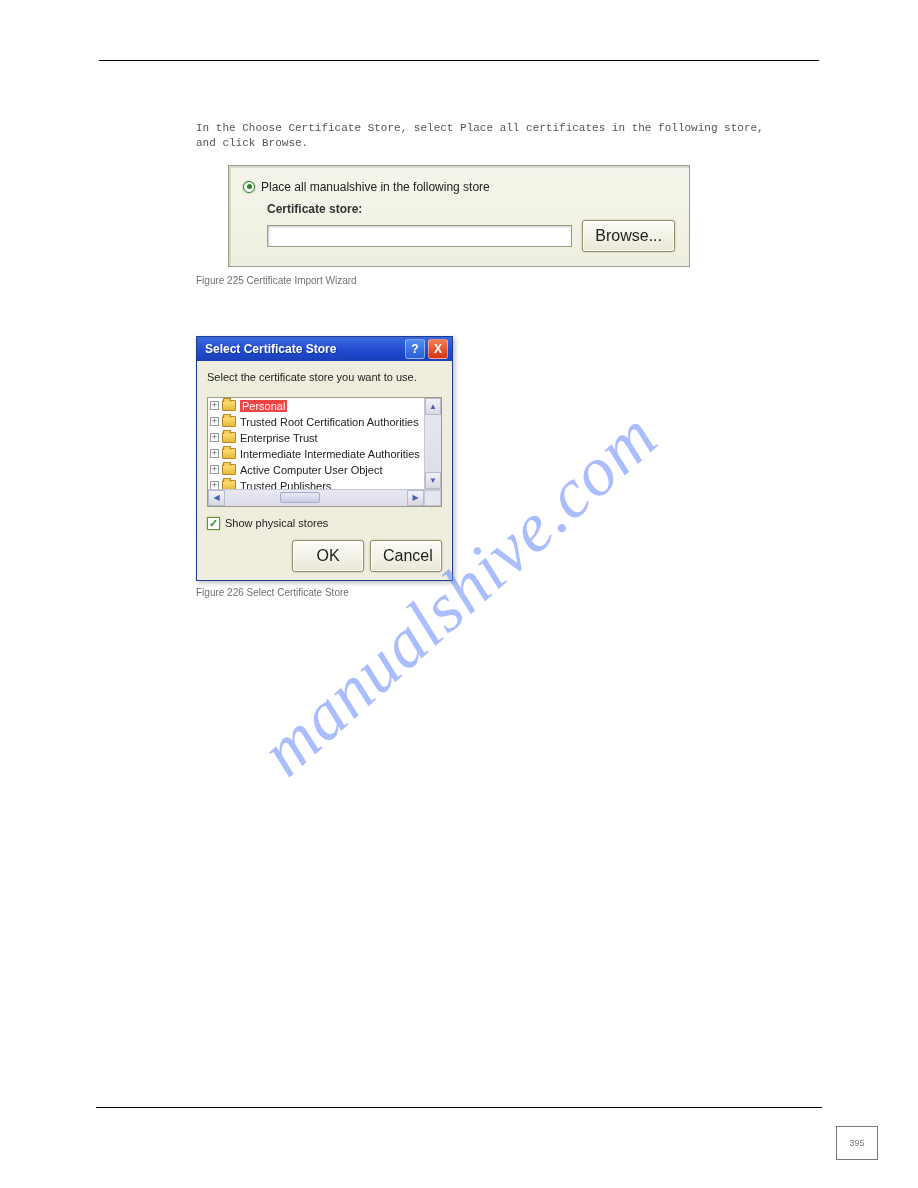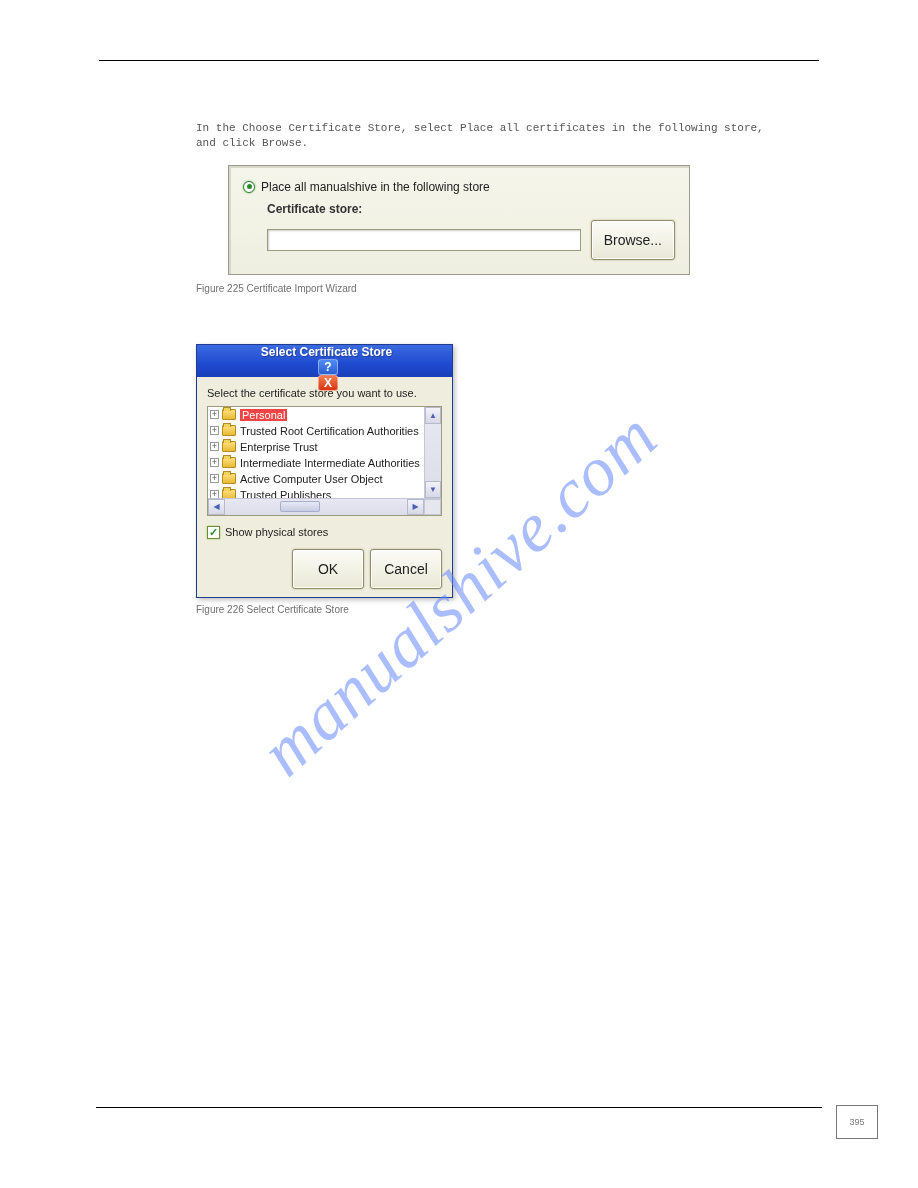--- a/index.html
+++ b/index.html
@@ -11,34 +11,34 @@
 .indent { padding-left: 100px; padding-right: 50px; }
 
 
 .shot1 { width: 462px; margin: 10px auto 8px auto; border: 1px solid #9c9c8c; background: linear-gradient(#f5f5eb, #efefe0); padding: 14px 14px 14px 14px; box-shadow: 2px 2px 0 #d8d8c8 inset; }
 .radio-row { display: flex; align-items: center; gap: 6px; font-size: 12px; color: #222; }
 .radio-outer { width: 12px; height: 12px; border: 1px solid #3a7a3a; border-radius: 50%; display: flex; align-items: center; justify-content: center; background: #fff; box-shadow: 0 0 2px #5bbb5b; }
 .radio-inner { width: 5px; height: 5px; border-radius: 50%; background: #2a8a2a; }
 .cs-label { font-size: 12px; color: #333; margin: 8px 0 4px 24px; font-weight: bold; }
 .cs-row { display: flex; align-items: center; gap: 10px; margin-left: 24px; }
 .cs-input { flex: 1; height: 22px; border: 1px solid #9b9b80; background: #ffffff; box-shadow: inset 1px 1px 2px #ccc; }
-.xp-btn { height: 40px; padding: 0 12px; font-size: 14px; font-family: Tahoma, Arial, sans-serif; color: #222; background: linear-gradient(#fcfcf8,#e9e8d6); border: 1px solid #8f8d6b; border-radius: 3px; box-shadow: 0 0 0 1px #fff inset, 0 0 2px #b2b088; cursor: pointer; }
+.xp-btn { height: 32px; padding: 0 12px; font-size: 16px; font-family: Tahoma, Arial, sans-serif; color: #222; background: linear-gradient(#fcfcf8,#e9e8d6); border: 1px solid #8f8d6b; border-radius: 3px; box-shadow: 0 0 0 1px #fff inset, 0 0 2px #b2b088; cursor: pointer; }
 .fig-cap { font-size: 10px; color: #707070; margin: 6px 0 20px 0; padding-left: 100px; }
 
 .gap { height: 30px; }
 
 
 .dlg { width: 257px; margin-left: 100px; border: 1px solid #1c3d8f; box-shadow: 2px 2px 5px rgba(0,0,0,.25); }
-.dlg-title { height: 32px; background: linear-gradient(#3b6ae0,#1f4ad0 60%,#1a3fb8); display: flex; align-items: center; padding: 0 4px 0 8px; flex-direction: column; }
+.dlg-title { height: 24px; background: linear-gradient(#3b6ae0,#1f4ad0 60%,#1a3fb8); display: flex; align-items: center; padding: 0 4px 0 8px; }
 .dlg-title-text { flex: 1; color: #fff; font-size: 12px; font-weight: bold; text-shadow: 1px 1px 1px rgba(0,0,0,.3); }
 .dlg-btn { width: 20px; height: 20px; border-radius: 3px; border: 1px solid #fff6; display: flex; align-items: center; justify-content: center; margin-left: 3px; cursor: pointer; }
 .dlg-help { background: linear-gradient(#4f8df5,#2b5fd4); color: #fff; font-weight: bold; font-size: 12px; }
 .dlg-close { background: linear-gradient(#f57b52,#d6360f); color: #fff; font-weight: bold; font-size: 12px; }
 .dlg-body { background: #efeede; padding: 10px 10px 8px 10px; }
-.dlg-msg { font-size: 11px; color: #222; margin-bottom: 7px; }
+.dlg-msg { font-size: 11px; color: #222; margin-bottom: 14px; }
 .tree-wrap { border: 1px solid #9b9b80; background: #fff; height: 110px; position: relative; display: flex; flex-direction: column; }
 .tree-scroll { flex: 1; overflow: hidden; position: relative; }
 .tree-list { position: absolute; top: 0; left: 0; right: 17px; }
 .tree-item { display: flex; align-items: center; height: 16px; font-size: 11px; color: #222; padding-left: 2px; }
 .tree-plus { width: 9px; height: 9px; border: 1px solid #999; color: #555; font-size: 9px; line-height: 7px; text-align: center; margin-right: 3px; background: #fff; }
 .tree-folder { width: 14px; height: 11px; margin-right: 4px; background: linear-gradient(#ffe17a,#e9b93a); border: 1px solid #b98a1a; border-radius: 1px; position: relative; }
 .tree-folder::before { content:''; position:absolute; top:-3px; left:0; width:6px; height:3px; background:#f3cf5f; border:1px solid #b98a1a; border-bottom:none; border-radius:1px 1px 0 0; }
 .tree-label { white-space: nowrap; }
 .tree-label.sel { background: #ef4444; color: #fff; padding: 0 2px; }
 .tree-vscroll { position: absolute; top: 0; right: 0; width: 17px; bottom: 17px; background: linear-gradient(#e8e8f4,#dcdde9); border-left: 1px solid #c6c6d6; display: flex; flex-direction: column; }
@@ -52,21 +52,21 @@
 .chk-row { display: flex; align-items: center; gap: 5px; font-size: 11px; color: #222; margin: 10px 0 10px 0; }
 .chk-box { width: 13px; height: 13px; border: 1px solid #6d8a3d; background: #fff; display: flex; align-items: center; justify-content: center; color: #2d8f2d; font-size: 11px; font-weight: bold; box-shadow: 0 0 2px #9ed060; }
 .dlg-btns { display: flex; justify-content: flex-end; gap: 6px; align-items: center; }
 .dlg-btns .xp-btn { width: 72px; }
 
 
 .wm { position: absolute; left: 50%; top: 50%; transform: translate(-50%,-50%) rotate(-42deg); font-size: 70px; font-style: italic; color: #6488ff; opacity: .55; font-family: Georgia, 'Times New Roman', serif; pointer-events: none; white-space: nowrap; letter-spacing: 1px; }
 
 
 .rule-bot { position: absolute; bottom: 80px; left: 96px; right: 96px; border-top: 1.5px solid #000; }
-.page-num-box { position: absolute; bottom: 49px; right: 40px; width: 42px; height: 34px; border: 1px solid #777; display: flex; align-items: center; justify-content: center; font-size: 9px; color: #777; margin-top: 12px; }
+.page-num-box { position: absolute; bottom: 28px; right: 40px; width: 42px; height: 34px; border: 1px solid #777; display: flex; align-items: center; justify-content: center; font-size: 9px; color: #777; margin-top: 12px; }
 .footer-txt { position: absolute; bottom: 62px; left: 96px; font-size: 9px; color: #888; }
 .footer-right { position: absolute; bottom: 62px; right: 96px; font-size: 9px; color: #888; }
 </style>
 </head>
 <body>
 
 <div class="page">
   <div class="rule-top"></div>
 
   <div class="indent instr-block">

